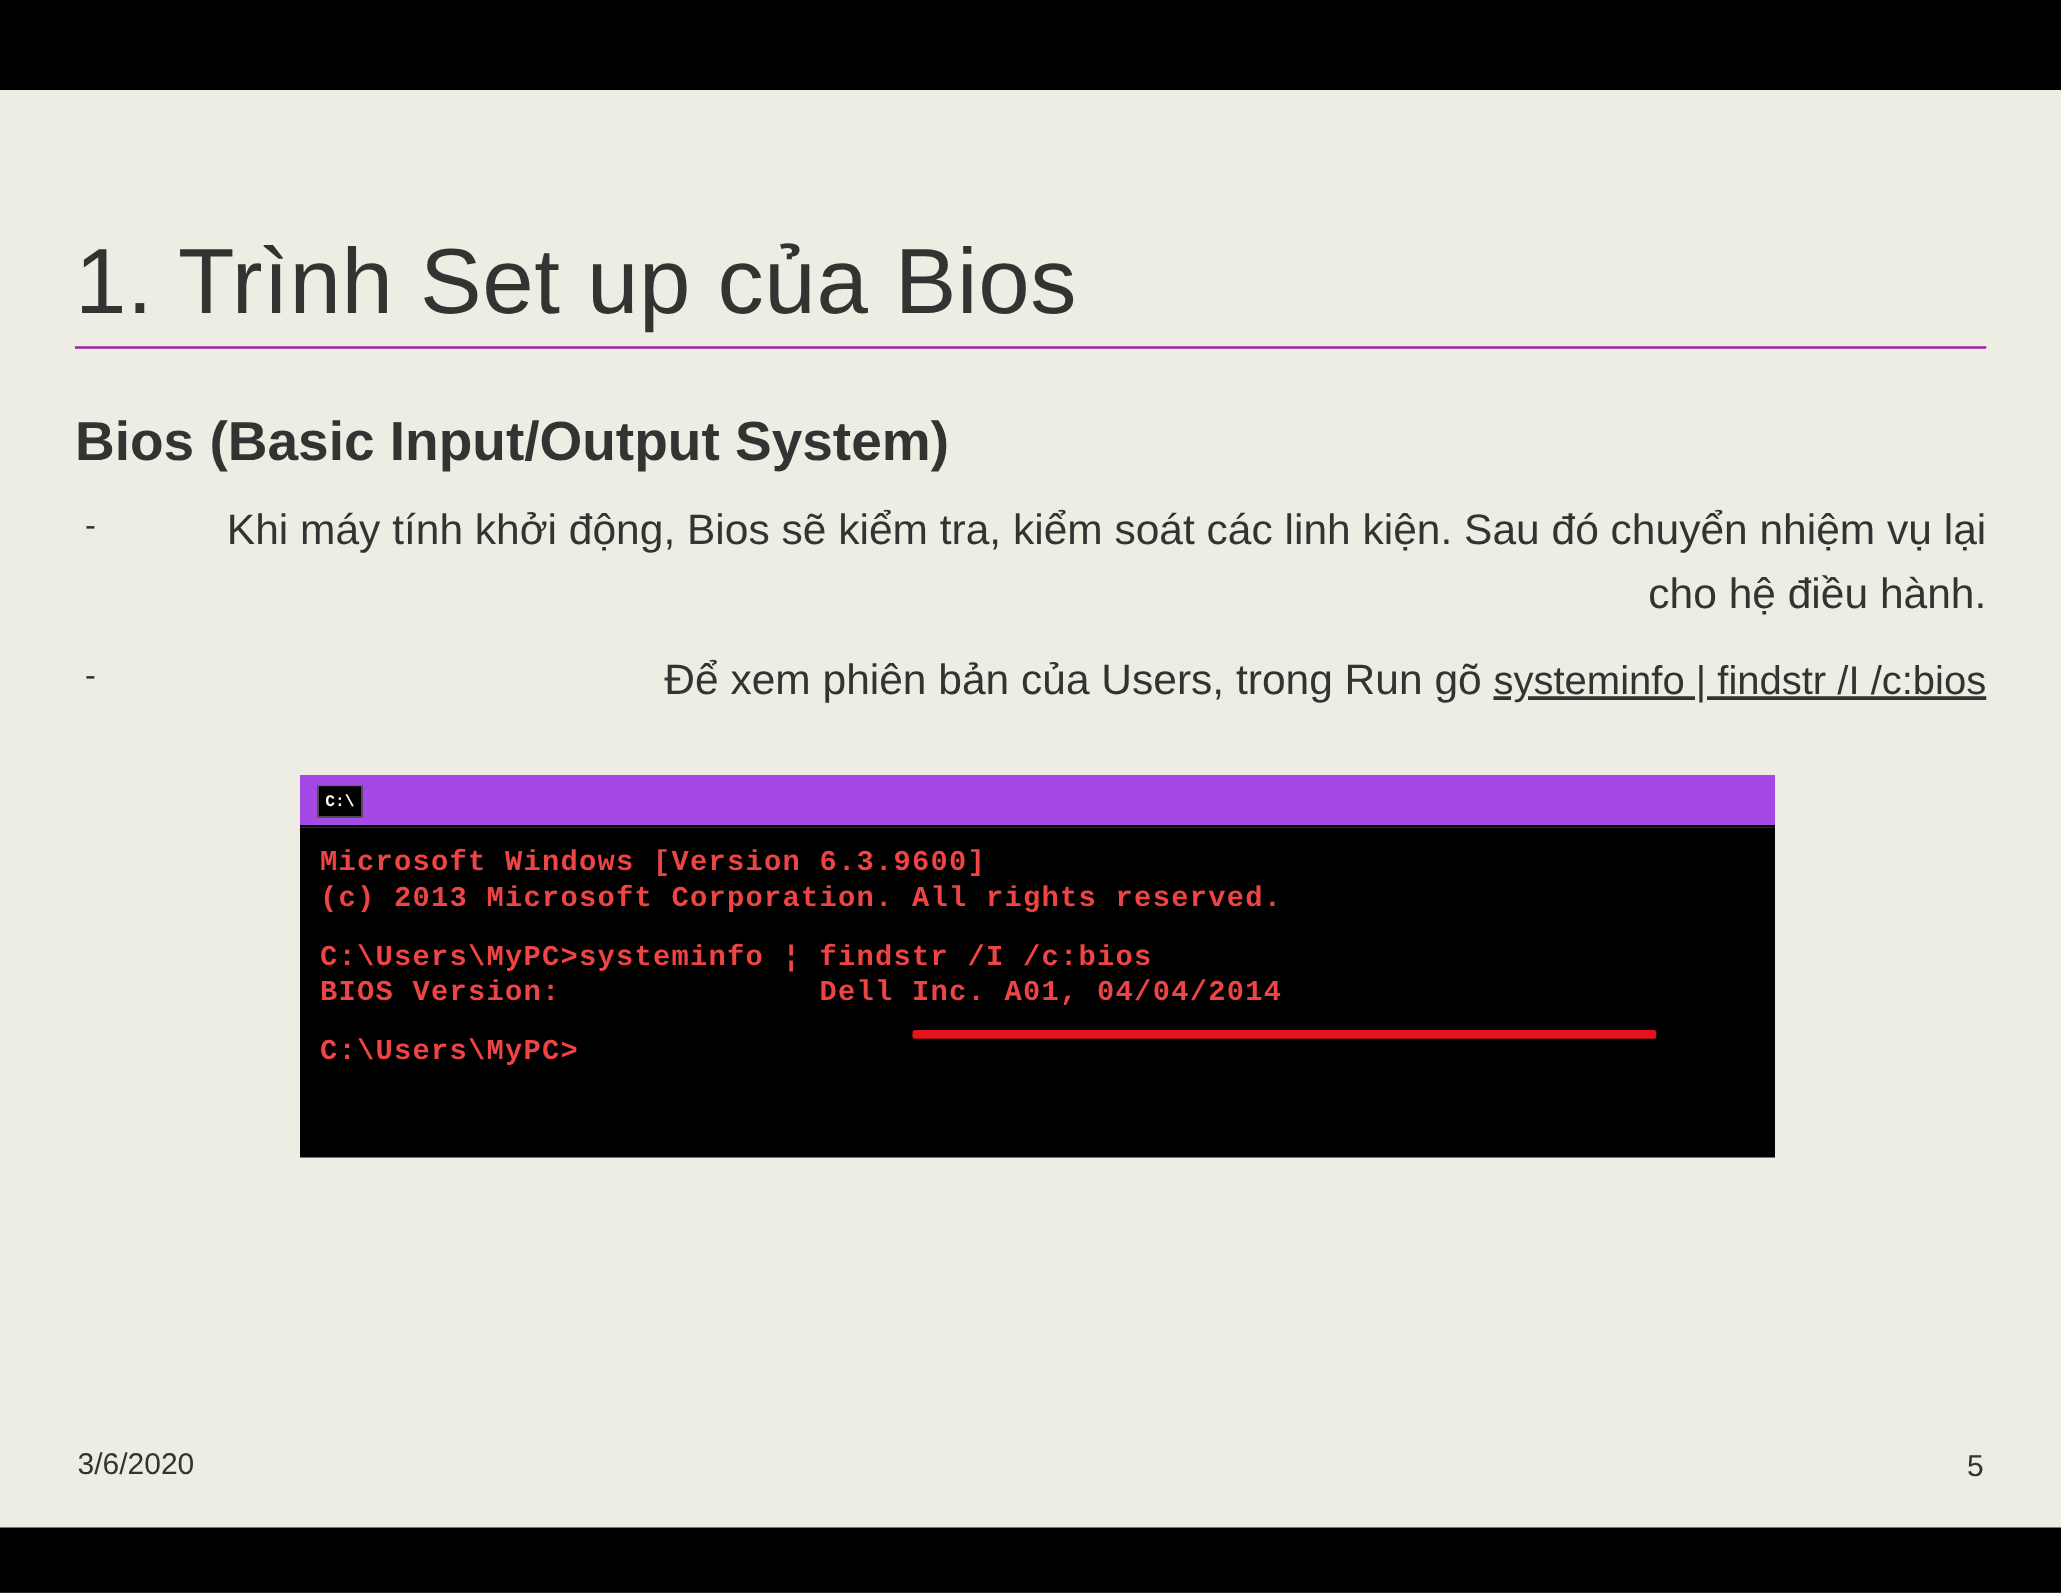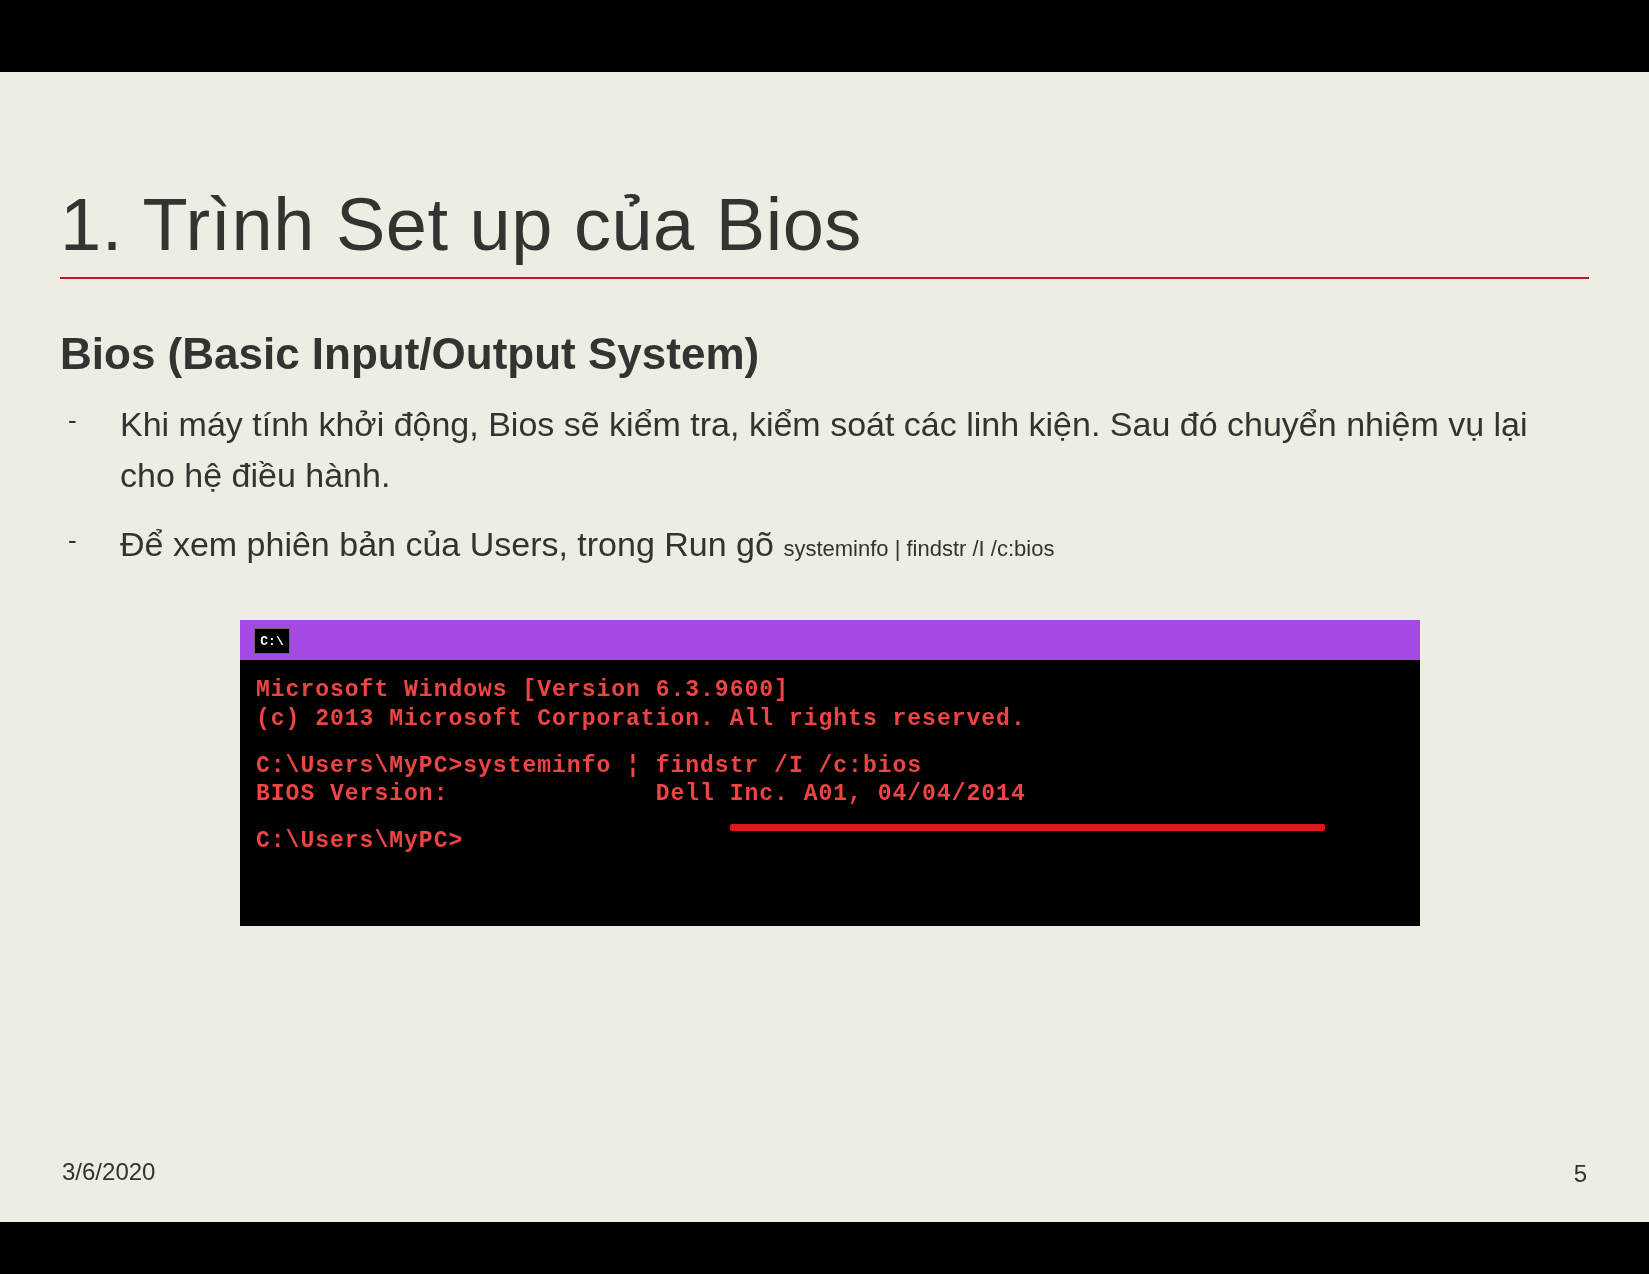--- a/index.html
+++ b/index.html
@@ -21,61 +21,63 @@
     position: absolute;
     left: 0;
     top: 72px;
     width: 1649px;
     height: 1150px;
     background: #eeede3;
     box-sizing: border-box;
     padding: 110px 60px 0 60px;
   }
   .title-block {
-    border-bottom: 2px solid #b91c1c;
+    border-bottom: 2px solid #a21caf;
     padding-bottom: 10px;
     margin-bottom: 50px;
   }
   .title {
     font-size: 74px;
     font-weight: 400;
     color: #333332;
     margin: 0;
     letter-spacing: 0.5px;
   }
   .subtitle {
     font-size: 44px;
     font-weight: 700;
     color: #333332;
     margin: 0 0 20px 0;
   }
   .bullets {
     list-style: none;
     padding: 0;
     margin: 0;
+    text-align: right;
   }
   .bullets li {
     position: relative;
     padding-left: 60px;
     font-size: 34px;
     color: #333332;
     line-height: 1.5;
     margin-bottom: 18px;
   }
   .bullets li::before {
     content: "-";
     position: absolute;
     left: 8px;
     top: 2px;
     font-size: 26px;
     color: #333332;
   }
   .code-inline {
     font-family: Arial, sans-serif;
-    font-size: 22px;
+    font-size: 32px;
+    text-decoration: underline;
   }
   .terminal-wrap {
     margin: 50px 0 0 180px;
     width: 1180px;
   }
   .terminal-titlebar {
     background: #a449e4;
     padding: 8px 14px 6px 14px;
     display: flex;
     align-items: center;

